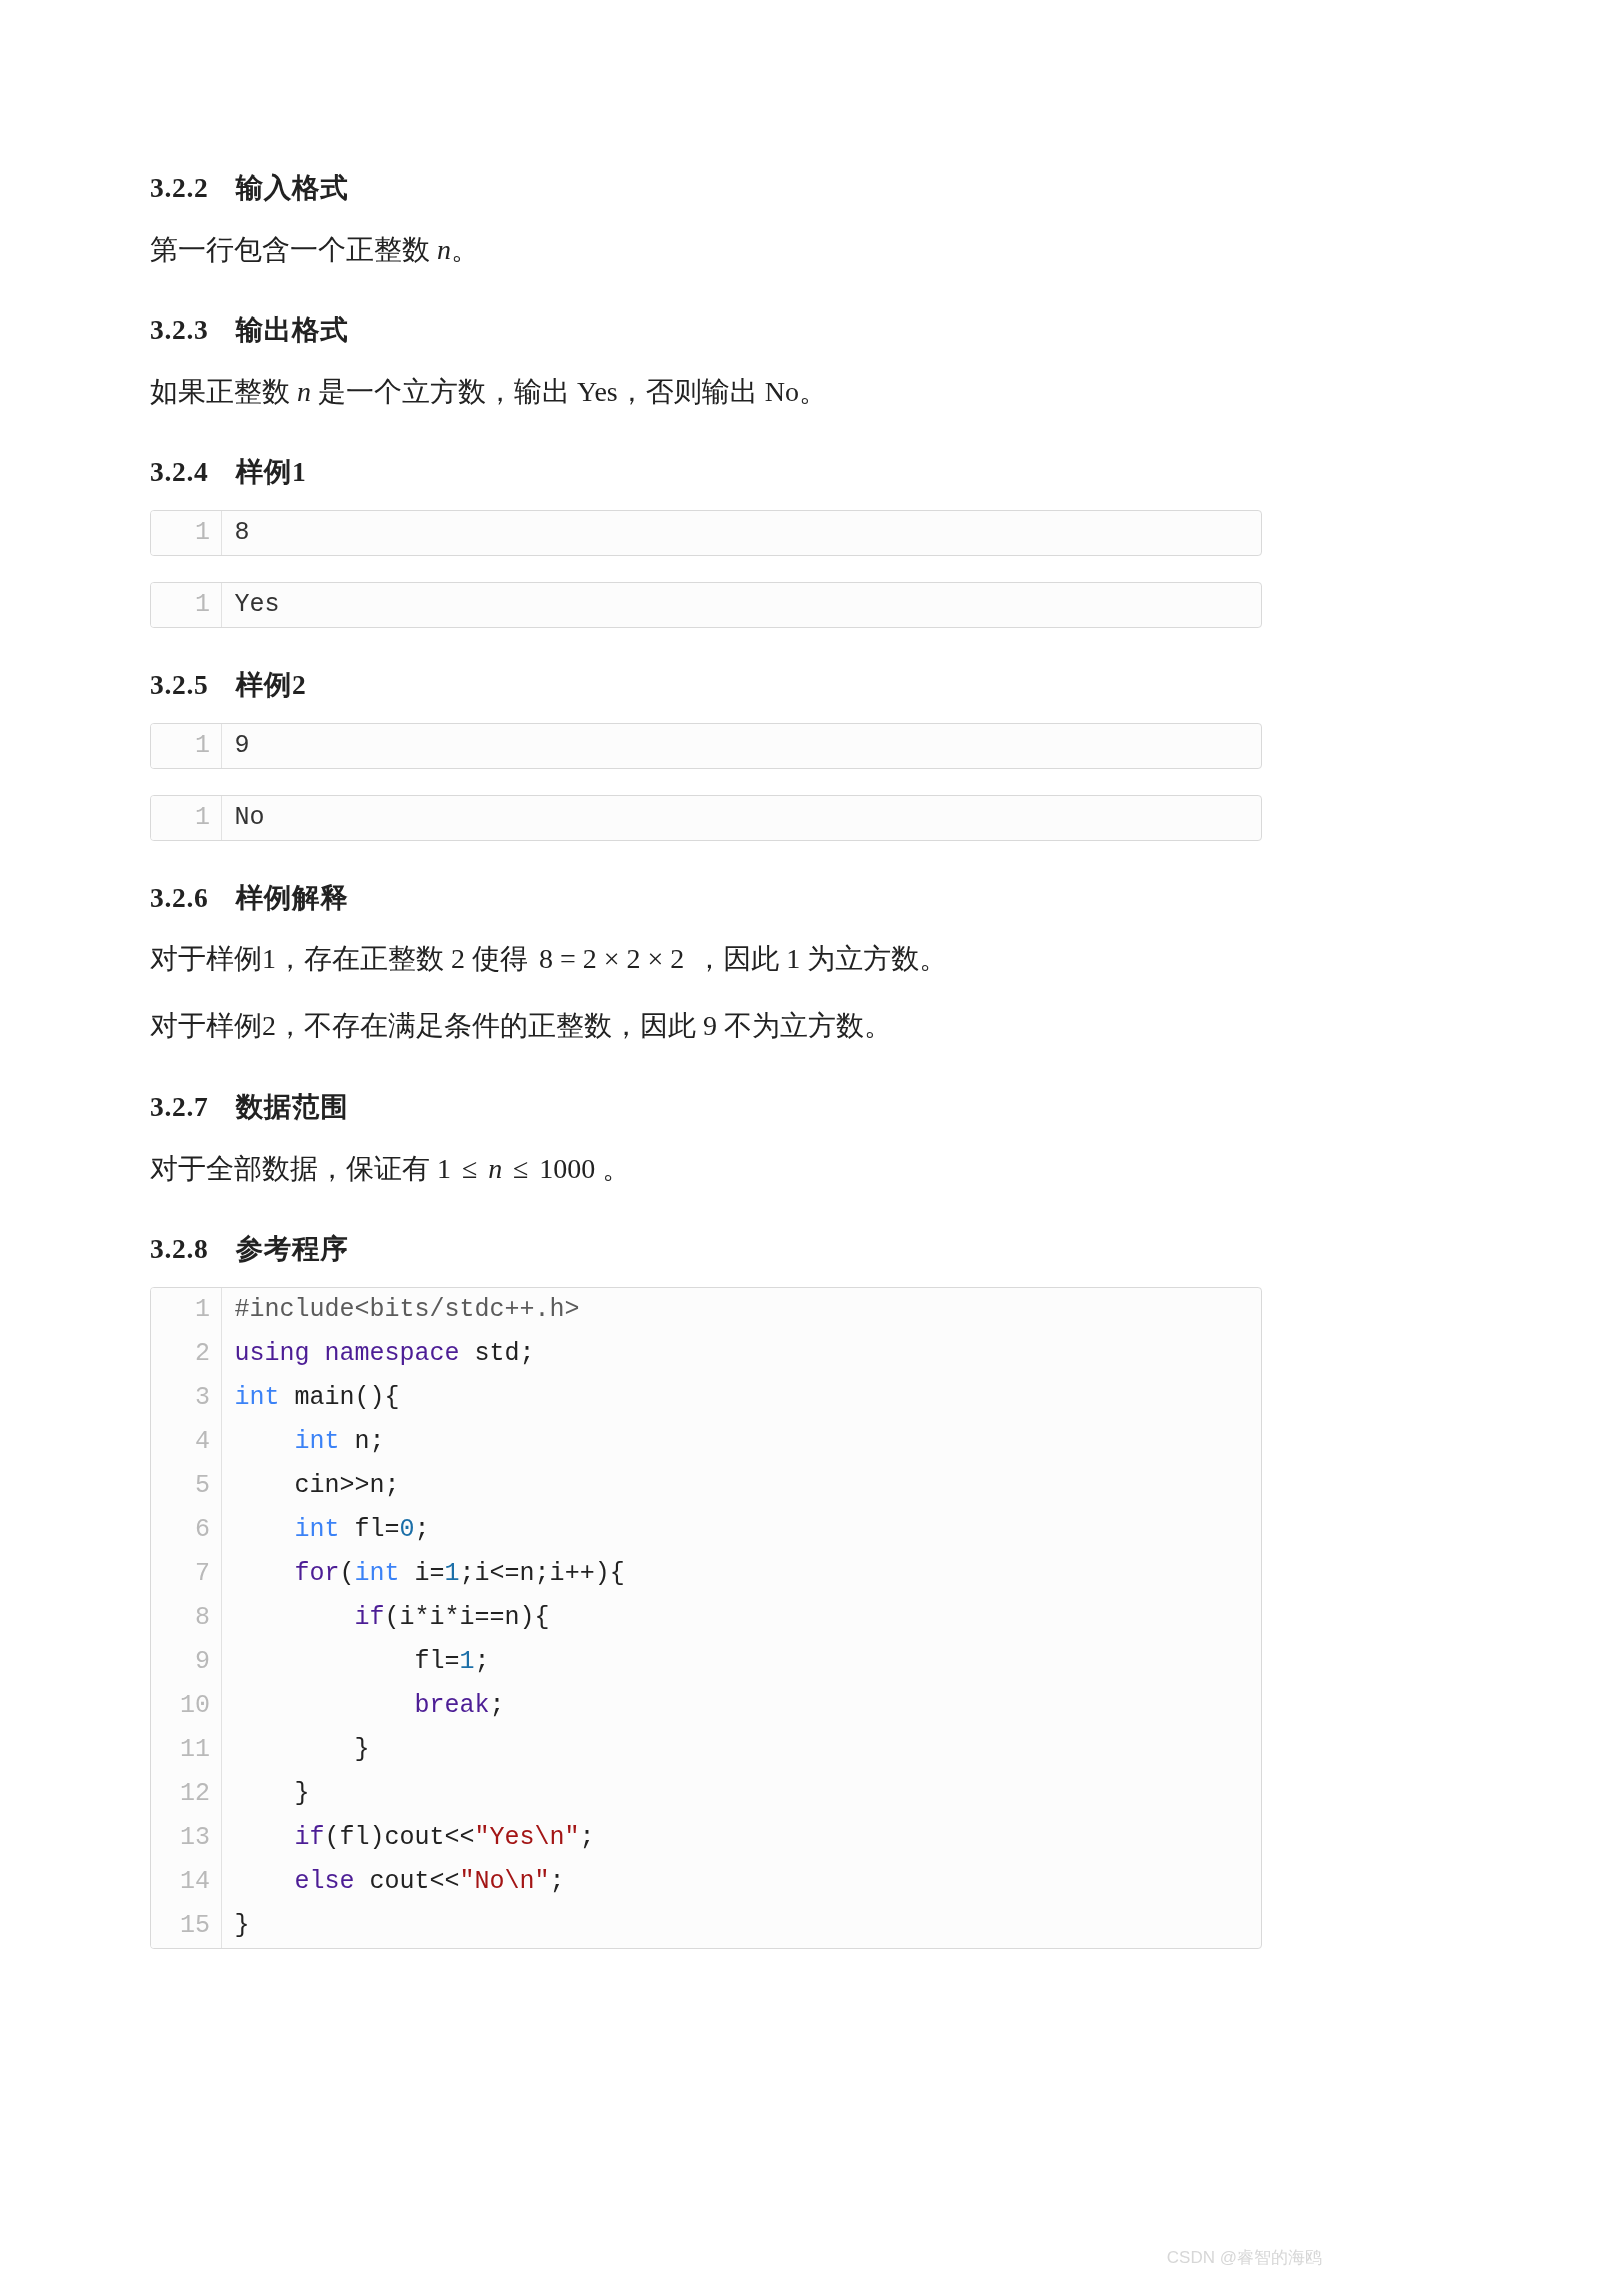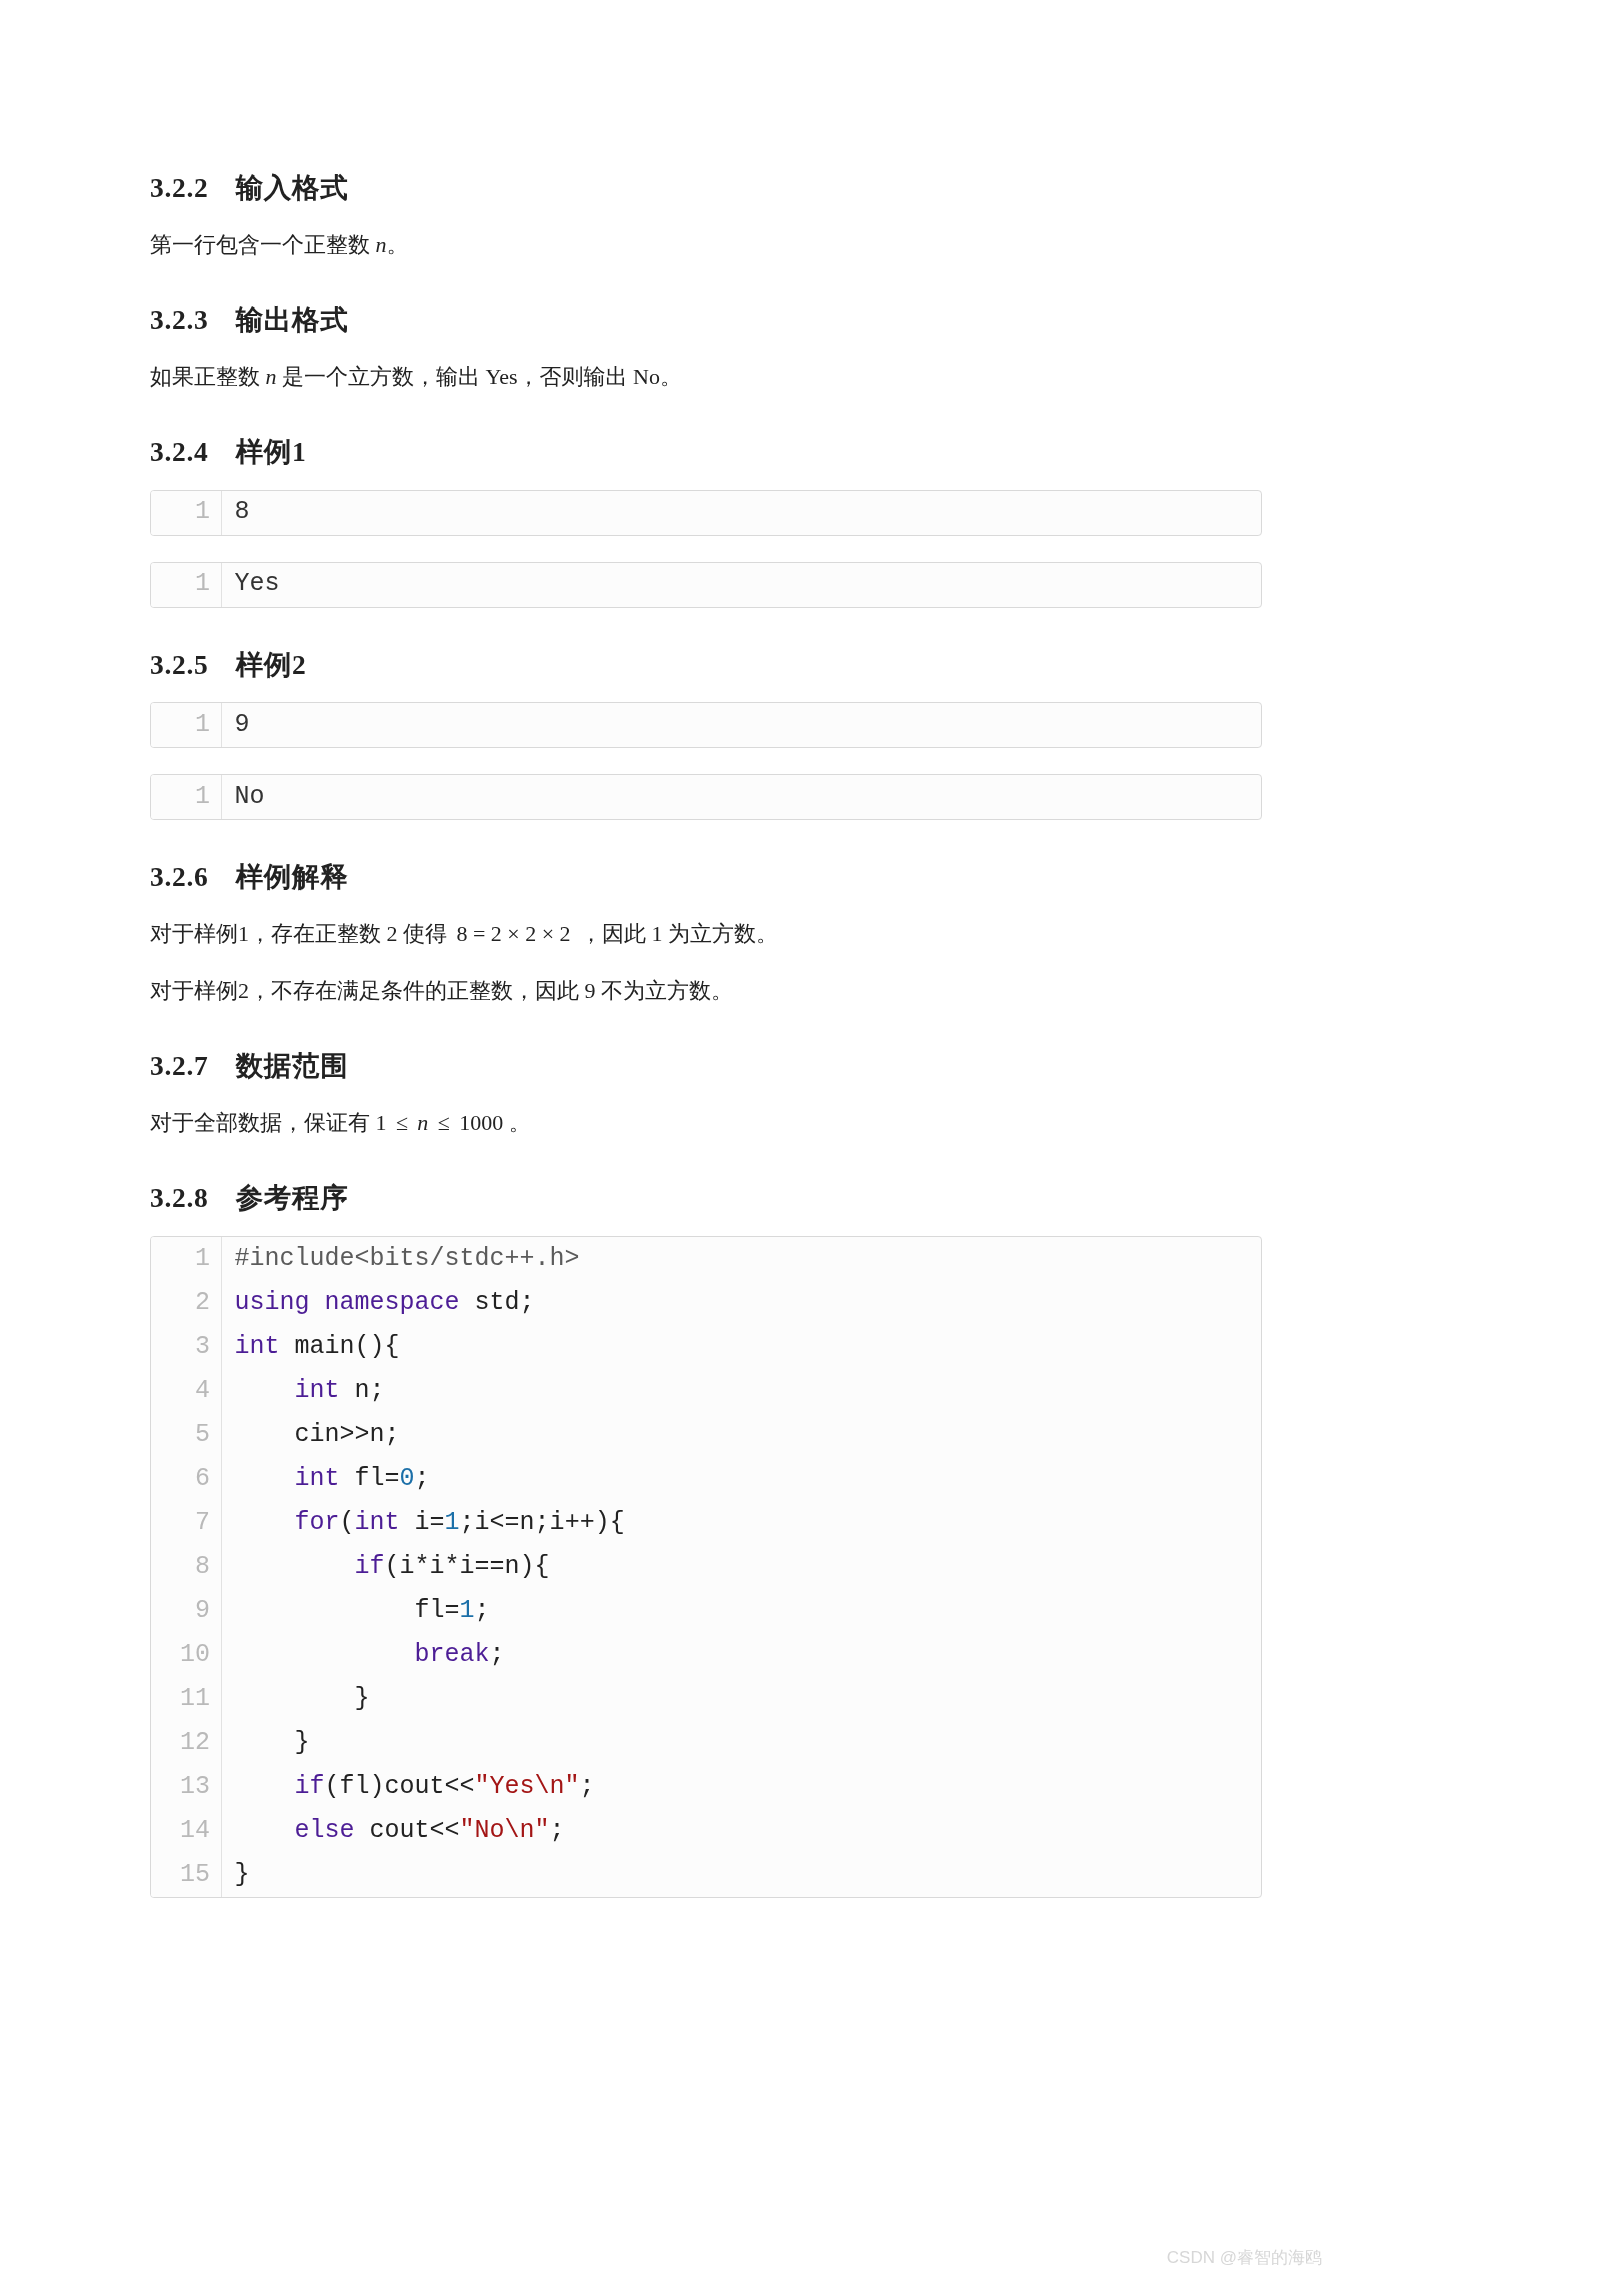--- a/index.html
+++ b/index.html
@@ -19,21 +19,21 @@
   h3 {
     font-size: 27.5px;
     font-weight: bold;
     margin: 39px 0 19.6px 0;
     letter-spacing: 0.7px;
   }
   h3 .num {
     margin-right: 19.6px;
   }
   p {
-    font-size: 22px;
+    font-size: 28px;
     line-height: 1.7;
     margin: 13px 0 19.6px 0;
   }
   .mathvar {
     font-style: italic;
     font-family: "Times New Roman", serif;
   }
   .mathop {
     font-family: "Times New Roman", serif;
     padding: 0 3.9px;
@@ -62,21 +62,21 @@
     user-select: none;
     background: #fcfcfc;
   }
   .code {
     padding: 3.9px 13px;
     white-space: pre;
     color: #333;
   }
   .tok-pp   { color: #5b5b5b; font-family: Liberation Mono, monospace; }
   .tok-kw   { color: #4c1d95; }
-  .tok-type { color: #4c1d95; }
+  .tok-type { color: #3b82f6; }
   .tok-fn   { color: #222; }
   .tok-str  { color: #a31515; }
   .tok-num  { color: #1b6fa8; }
   .tok-op   { color: #222; }
   .tok-id   { color: #222; }
   .footer-note {
     position: absolute;
     bottom: 26px;
     right: 26px;
     font-size: 17px;

